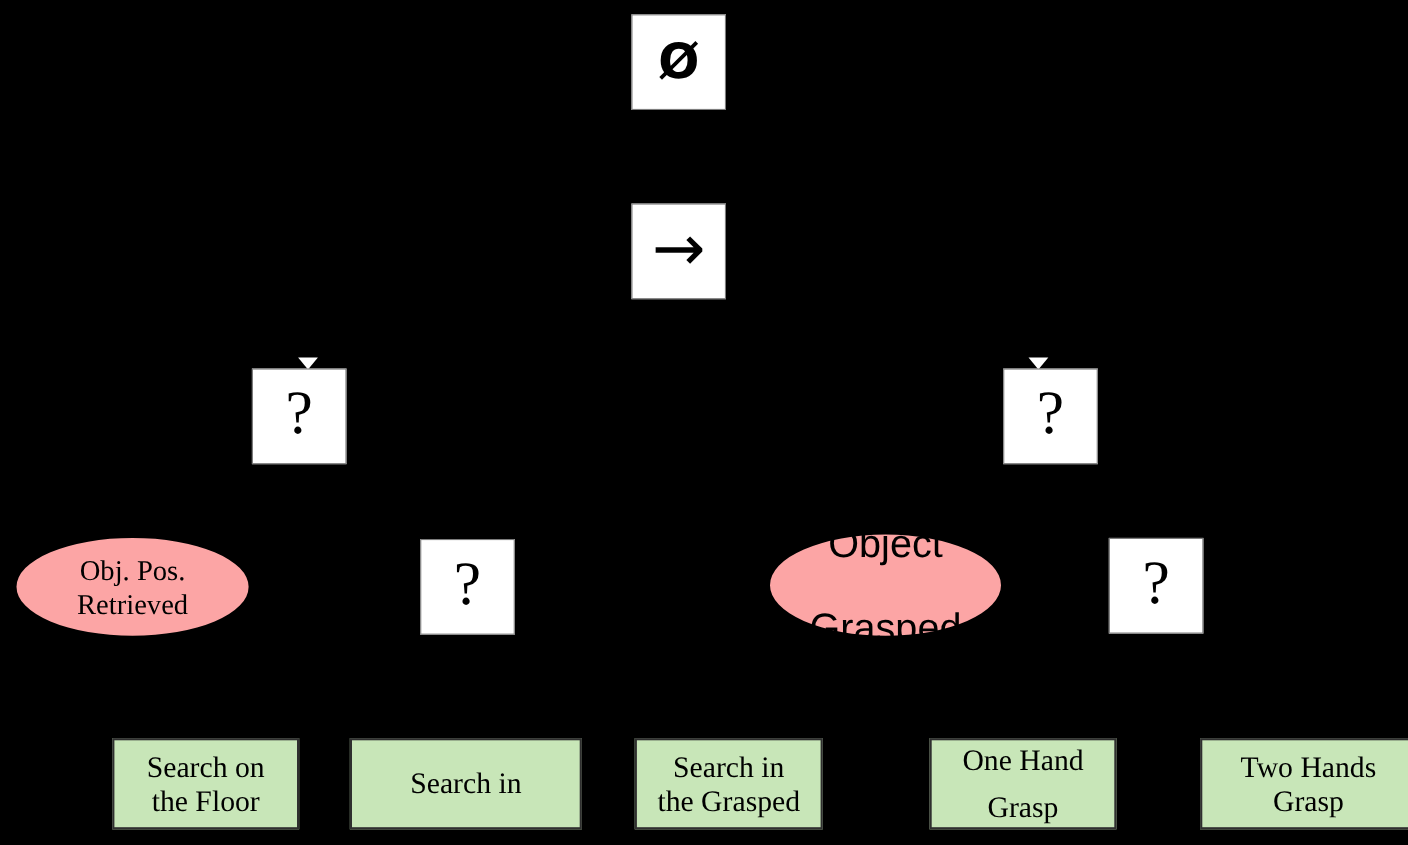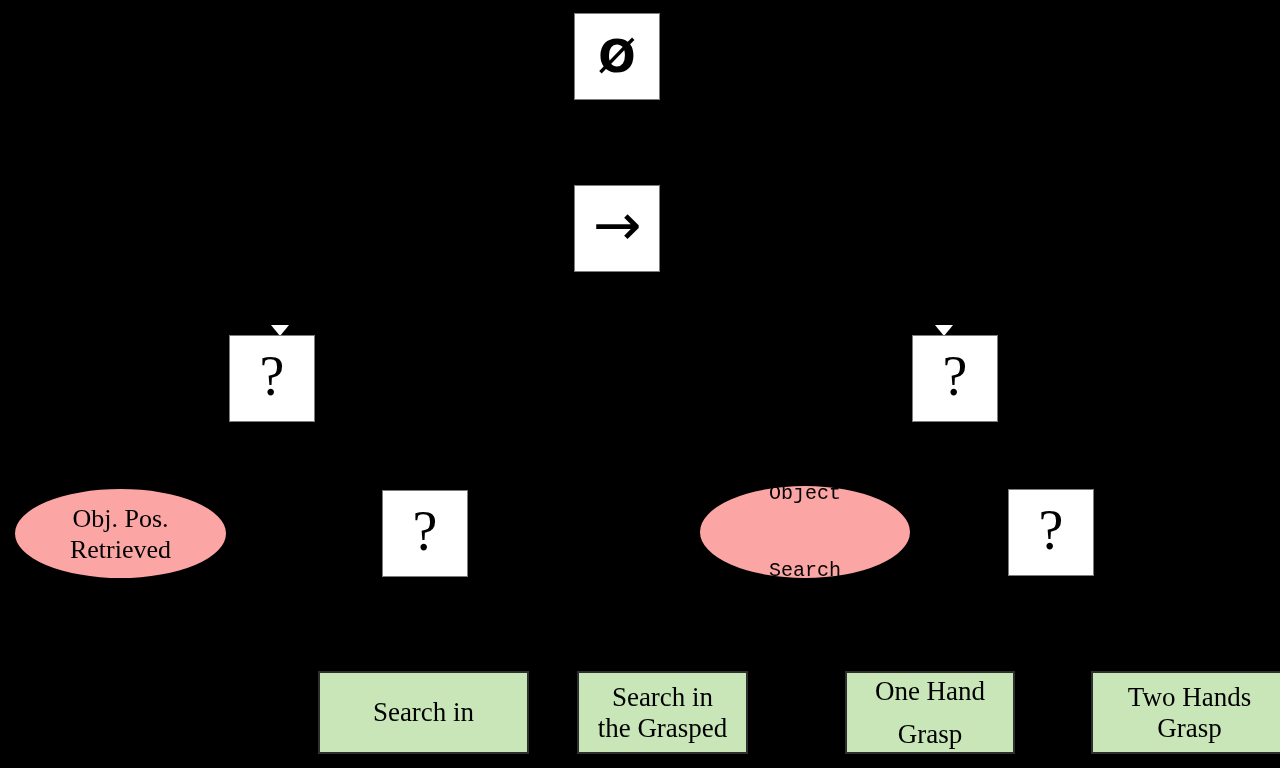--- a/index.html
+++ b/index.html
@@ -48,22 +48,22 @@
     align-items: center; justify-content: center;
     color: #000000;
     text-align: center;
   }
   .ellipse .line { display: block; }
   .ellipse-serif {
     font-family: "Liberation Serif", serif;
     font-size: 26px; line-height: 31px;
   }
   .ellipse-sans {
-    font-family: Liberation Mono, monospace;
-    font-size: 20px; line-height: 34px; gap: 43px;
+    font-family: Liberation Sans, sans-serif;
+    font-size: 36px; line-height: 34px; gap: 43px;
   }
   .action {
     position: absolute;
     top: 671px; height: 83px;
     background: #c8e6b8;
     border: 2px solid #2f2f2f;
     box-sizing: border-box;
     display: flex; flex-direction: column;
     align-items: center; justify-content: center;
     color: #000000;
@@ -106,27 +106,31 @@
     <span class="line">Obj. Pos.</span>
     <span class="line">Retrieved</span>
   </div>
 
   <div class="sq" style="left:382px; top:490px;">
     <span class="glyph-q">?</span>
   </div>
 
   <div class="ellipse ellipse-sans" style="left:698px; top:484px; width:214px; height:96px;">
     <span class="line">Object</span>
-    <span class="line">Search</span>
+    <span class="line">Grasped</span>
   </div>
 
   <div class="sq" style="left:1008px; top:489px;">
     <span class="glyph-q">?</span>
   </div>
 
+  <div class="action" style="left:102px; width:170px;">
+    <span class="line">Search on</span>
+    <span class="line">the Floor</span>
+  </div>
 
   <div class="action" style="left:318px; width:211px;">
     <span class="line">Search in</span>
   </div>
 
   <div class="action" style="left:577px; width:171px;">
     <span class="line">Search in</span>
     <span class="line">the Grasped</span>
   </div>
 

